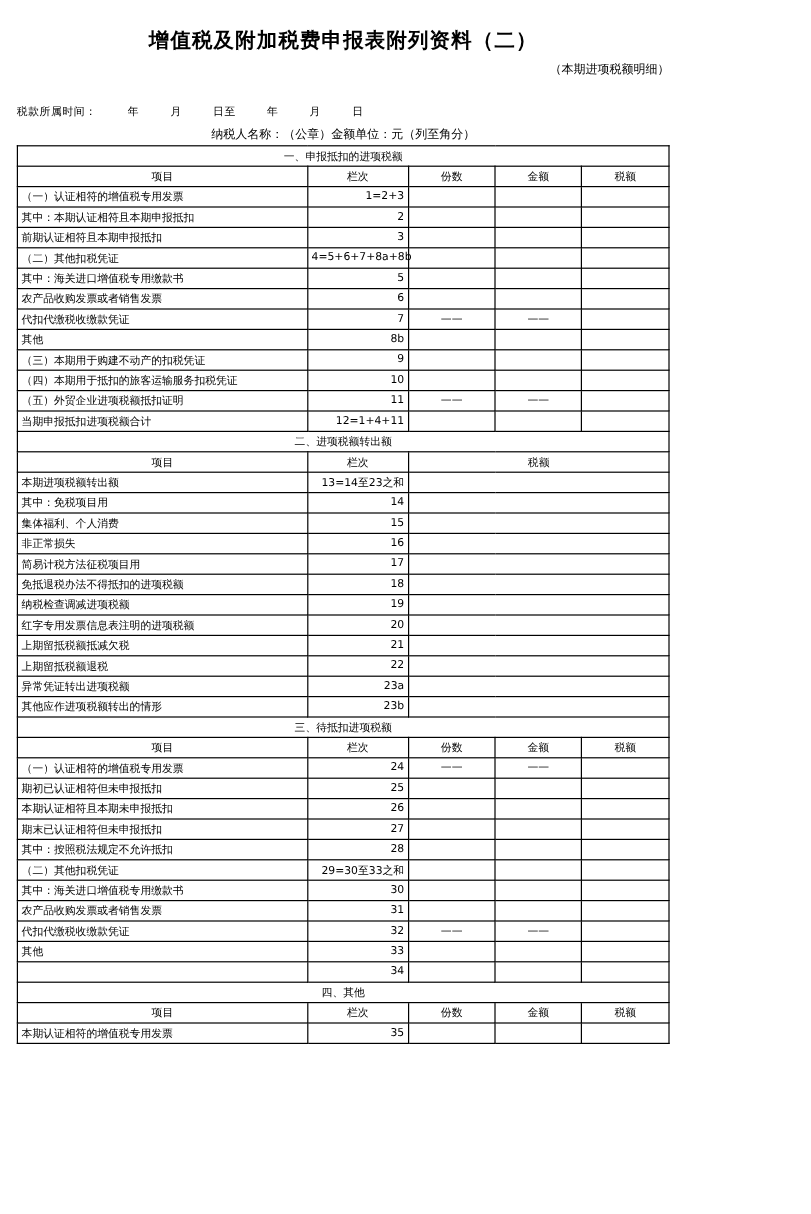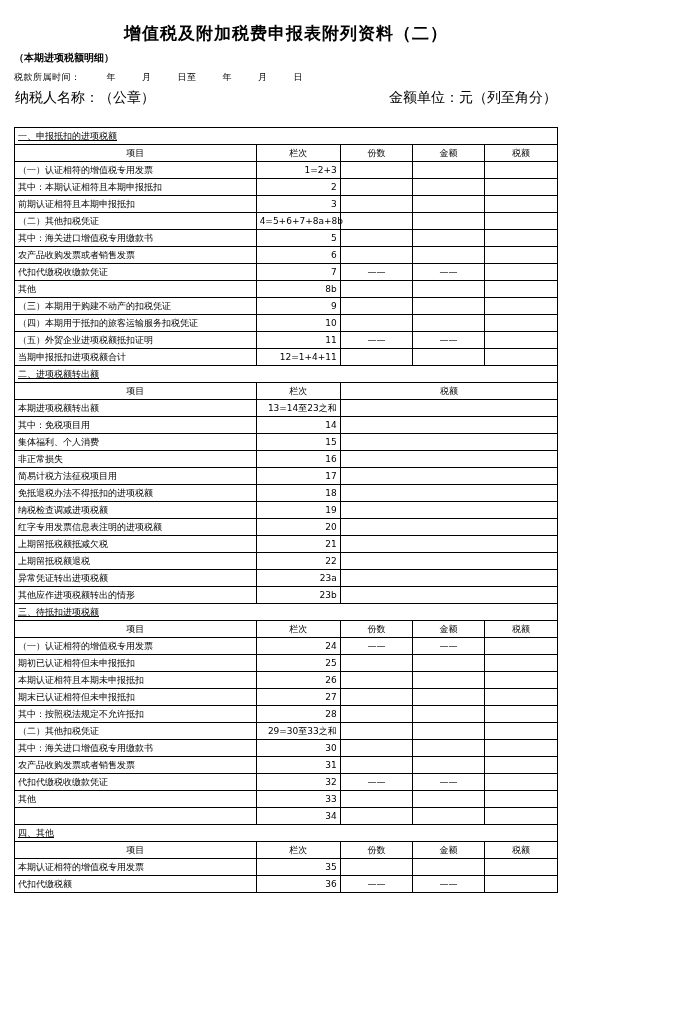--- a/index.html
+++ b/index.html
@@ -24,62 +24,61 @@
   }
   .doc-title {
     text-align: center;
     font-size: 17px;
     font-weight: bold;
     letter-spacing: 1px;
     margin-top: 6px;
     margin-bottom: 6px;
   }
   .doc-subtitle {
-    text-align: left;
+    text-align: right;
     font-size: 10px;
-    font-weight: bold;
-    margin-bottom: 6px;
+    font-weight: normal;
+    margin-bottom: 22px;
   }
   .period-line {
     text-align: left;
     font-size: 9px;
     margin-bottom: 5px;
     letter-spacing: 0.5px;
   }
   .period-line .gap {
     display: inline-block;
     width: 26px;
   }
   .info-row {
     display: flex;
-    justify-content: space-between;
-    font-size: 14px;
-    margin-bottom: 20px;
+    justify-content: center;
+    font-size: 10px;
+    margin-bottom: 2px;
     padding: 0 1px;
   }
   table.form {
     width: 100%;
     border-collapse: collapse;
     table-layout: fixed;
   }
   table.form td, table.form th {
     border: 1px solid #000000;
     font-weight: normal;
     font-size: 9px;
     height: 17px;
     padding: 0 3px;
     vertical-align: middle;
     box-sizing: border-box;
   }
   .section-head {
-    text-align: left;
+    text-align: center;
     font-weight: bold;
     font-size: 9.5px;
     height: 16px;
-    text-decoration: underline;
   }
   .col-head {
     text-align: center;
   }
   .c-num {
     text-align: right;
     padding-left: 4px;
   }
   .center {
     text-align: center;
@@ -377,23 +376,16 @@
           <td class="col-head">金额</td>
           <td class="col-head">税额</td>
         </tr>
         <tr>
           <td class="ind0">本期认证相符的增值税专用发票</td>
           <td class="c-num">35</td>
           <td class="center"></td>
           <td class="center"></td>
           <td class="center"></td>
         </tr>
-        <tr>
-          <td class="ind0">代扣代缴税额</td>
-          <td class="c-num">36</td>
-          <td class="dash">——</td>
-          <td class="dash">——</td>
-          <td class="center"></td>
-        </tr>
       </tbody>
   </table>
 
 </div>
 
 </body></html>

